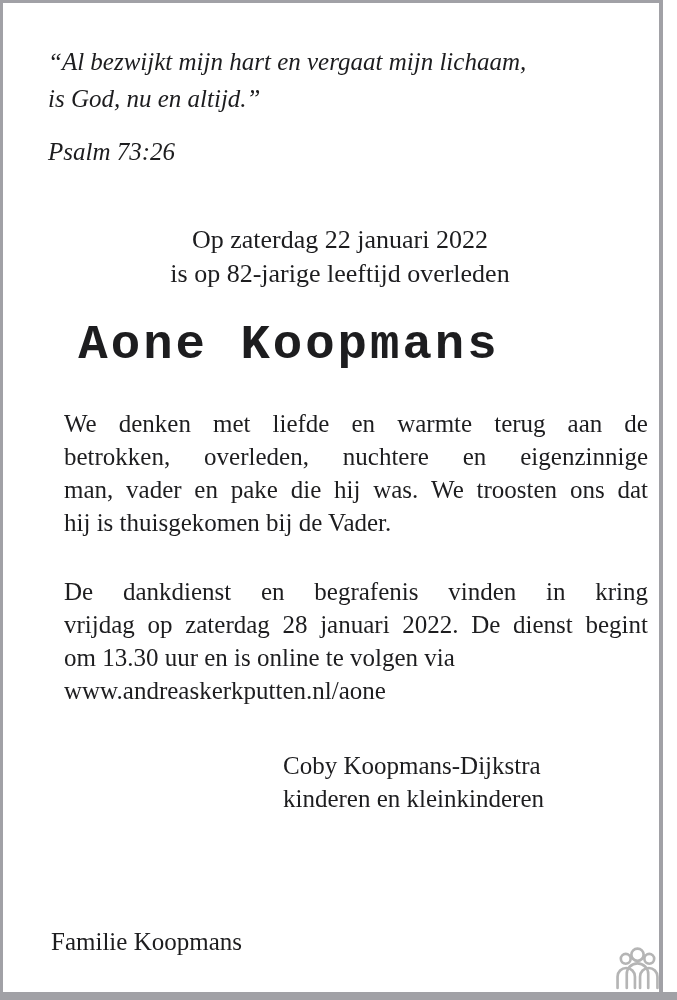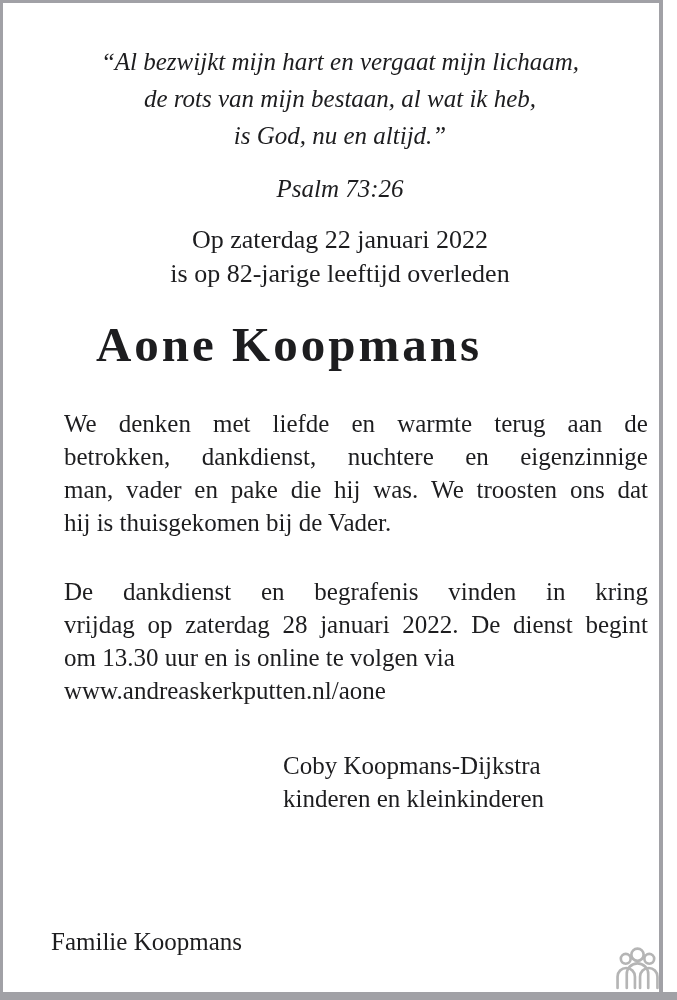--- a/index.html
+++ b/index.html
@@ -25,41 +25,42 @@
   }
   .bottom-strip {
     position: absolute;
     left: 0; top: 992px;
     width: 677px; height: 8px;
     background: #a1a1a6;
   }
 
   .quote-block {
     position: absolute; left: 45px; top: 40px; width: 584px;
-    text-align: center;
+    text-align: left;
     font-style: italic;
     font-size: 25px;
     line-height: 37px;
   }
   .quote-attribution { margin-top: 16px; }
 
   .announce-block {
     position: absolute; left: 45px; top: 220px; width: 584px;
     text-align: center;
     font-size: 26px;
     line-height: 34px;
   }
 
   .name-block {
     position: absolute; left: 0px; top: 312px; width: 572px;
     text-align: center;
     font-size: 49px;
     font-weight: bold;
     letter-spacing: 3px;
     line-height: 60px;
+    font-family: Liberation Mono, monospace;
   }
 
   .body-par { position: absolute; left: 45px; width: 584px; font-size: 25px; line-height: 33px; margin-left: 16px; }
   .memorial-par { top: 404px; }
   .service-par { top: 572px; }
   .line { white-space: nowrap; }
   .line-justify { display: flex; justify-content: space-between; white-space: normal; }
 
   .signature-block {
     position: absolute; left: 280px; top: 746px;
@@ -77,21 +78,20 @@
   .family-icon-wrap svg { width: 100%; height: 100%; display: block; }
 </style>
 </head>
 <body>
 
 <div class="page">
   <div class="card">
 
     <div class="quote-block">
       <div class="qline">“Al bezwijkt mijn hart en vergaat mijn lichaam,</div>
-      <div class="qline">de rots van mijn bestaan, al wat ik heb,</div>
       <div class="qline">is God, nu en altijd.”</div>
       <div class="quote-attribution">Psalm 73:26</div>
     </div>
 
     <div class="announce-block">
       <div>Op zaterdag 22 januari 2022</div>
       <div>is op 82-jarige leeftijd overleden</div>
     </div>
 
     <div class="name-block">Aone Koopmans</div>
@@ -103,21 +103,21 @@
           <span>met</span>
           <span>liefde</span>
           <span>en</span>
           <span>warmte</span>
           <span>terug</span>
           <span>aan</span>
           <span>de</span>
         </div>
       <div class="line line-justify">
           <span>betrokken,</span>
-          <span>dankdienst,</span>
+          <span>overleden,</span>
           <span>nuchtere</span>
           <span>en</span>
           <span>eigenzinnige</span>
         </div>
       <div class="line line-justify">
           <span>man,</span>
           <span>vader</span>
           <span>en</span>
           <span>pake</span>
           <span>die</span>

